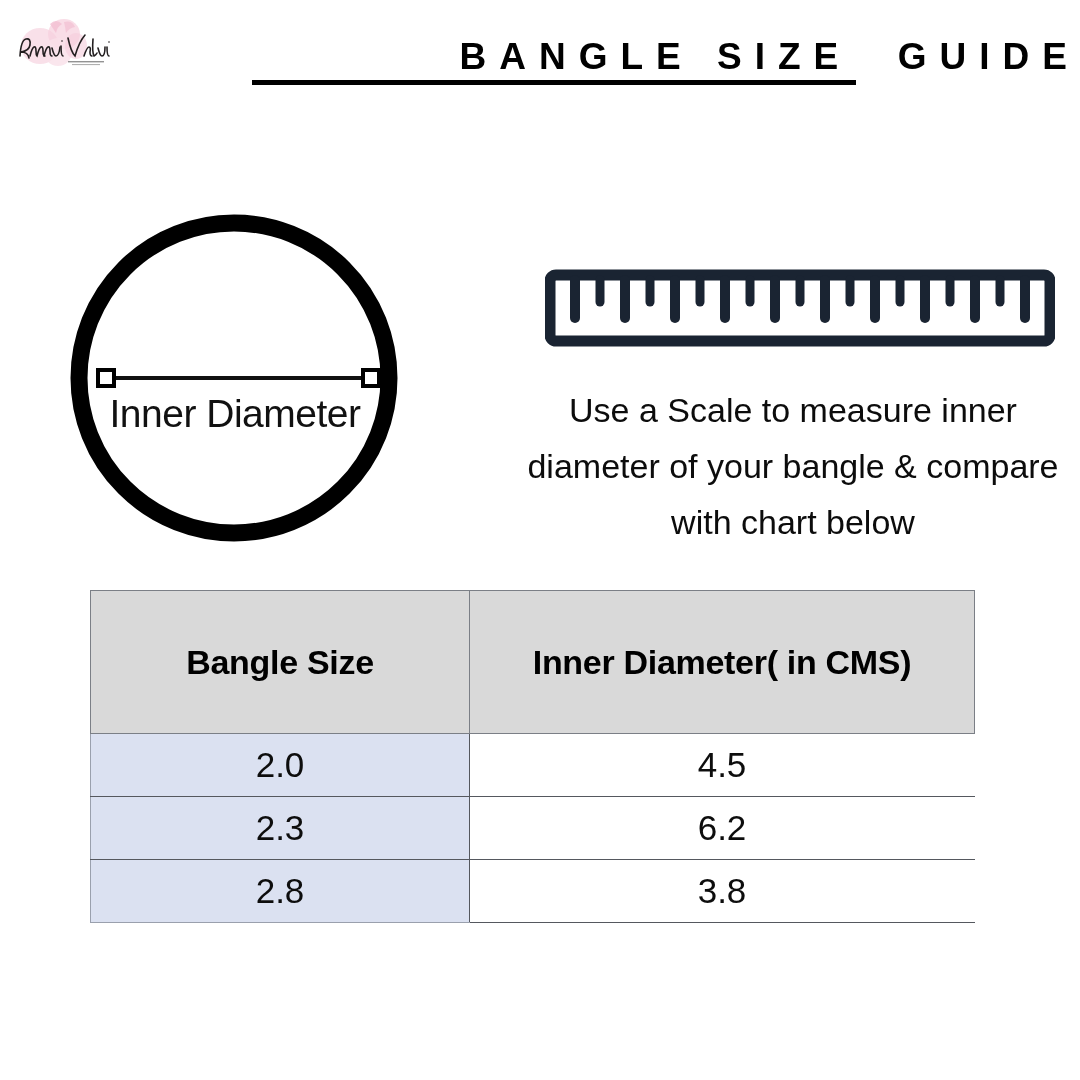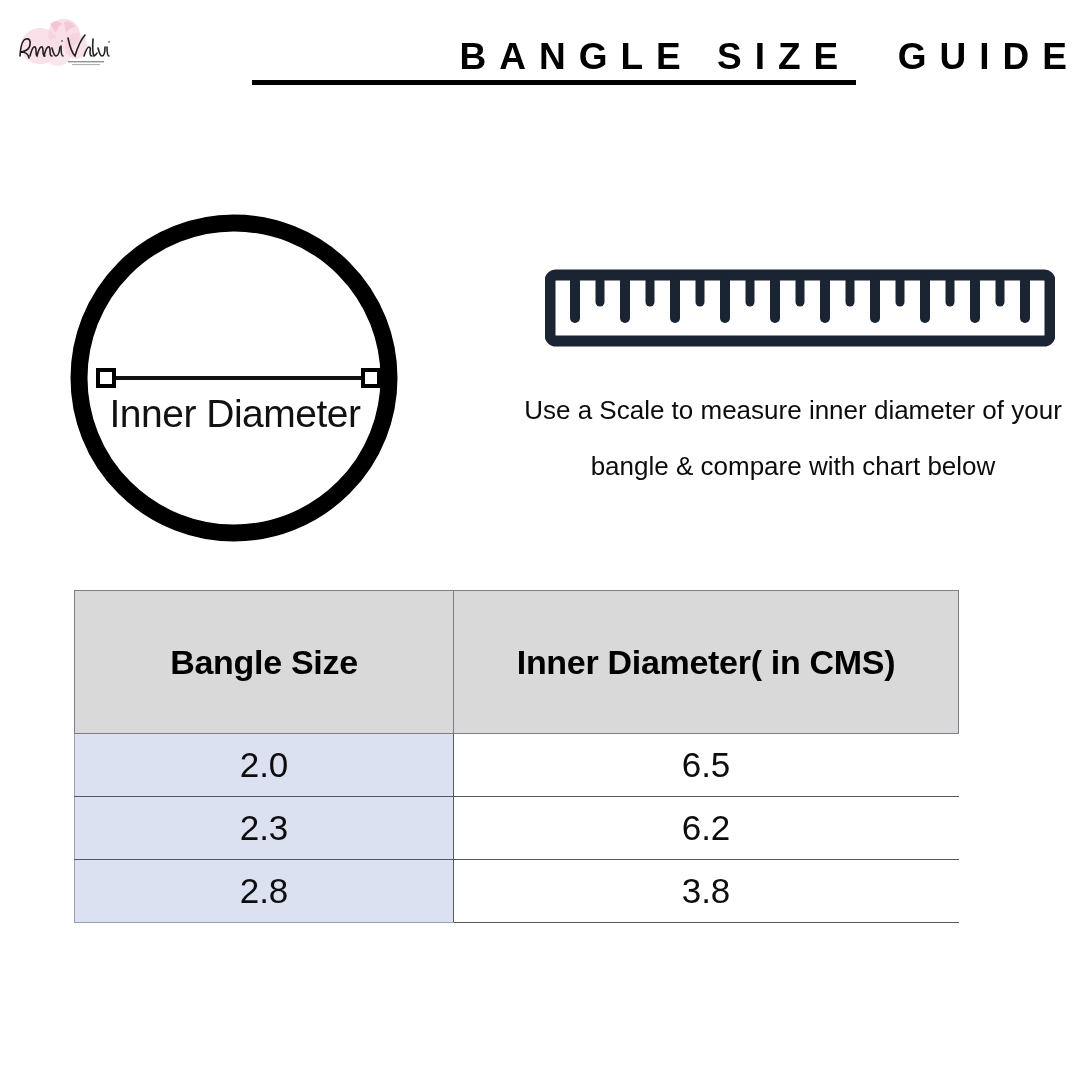--- a/index.html
+++ b/index.html
@@ -81,29 +81,29 @@
   .ruler svg { display: block; }
 
   
   .instruction {
     position: absolute;
     left: 507px;
     top: 382px;
     width: 572px;
     text-align: center;
     font-family: "Liberation Sans", sans-serif;
-    font-size: 26px;
+    font-size: 34px;
     line-height: 56px;
     color: #0c0c0c;
   }
 
   
   .size-table {
     position: absolute;
-    left: 74px;
+    left: 90px;
     top: 590px;
     width: 884px;
     border-collapse: collapse;
     table-layout: fixed;
   }
   .size-table col.col-size  { width: 379px; }
   .size-table col.col-diam  { width: 505px; }
 
   .size-table thead th {
     background: #d9d9d9;
@@ -226,21 +226,21 @@
   </colgroup>
   <thead>
     <tr>
       <th>Bangle Size</th>
       <th>Inner Diameter( in CMS)</th>
     </tr>
   </thead>
   <tbody>
     <tr>
       <td class="cell-size">2.0</td>
-      <td class="cell-diam">6.5</td>
+      <td class="cell-diam">4.5</td>
     </tr>
     <tr>
       <td class="cell-size">2.3</td>
       <td class="cell-diam">6.2</td>
     </tr>
     <tr>
       <td class="cell-size">2.8</td>
       <td class="cell-diam">3.8</td>
     </tr>
   </tbody>

